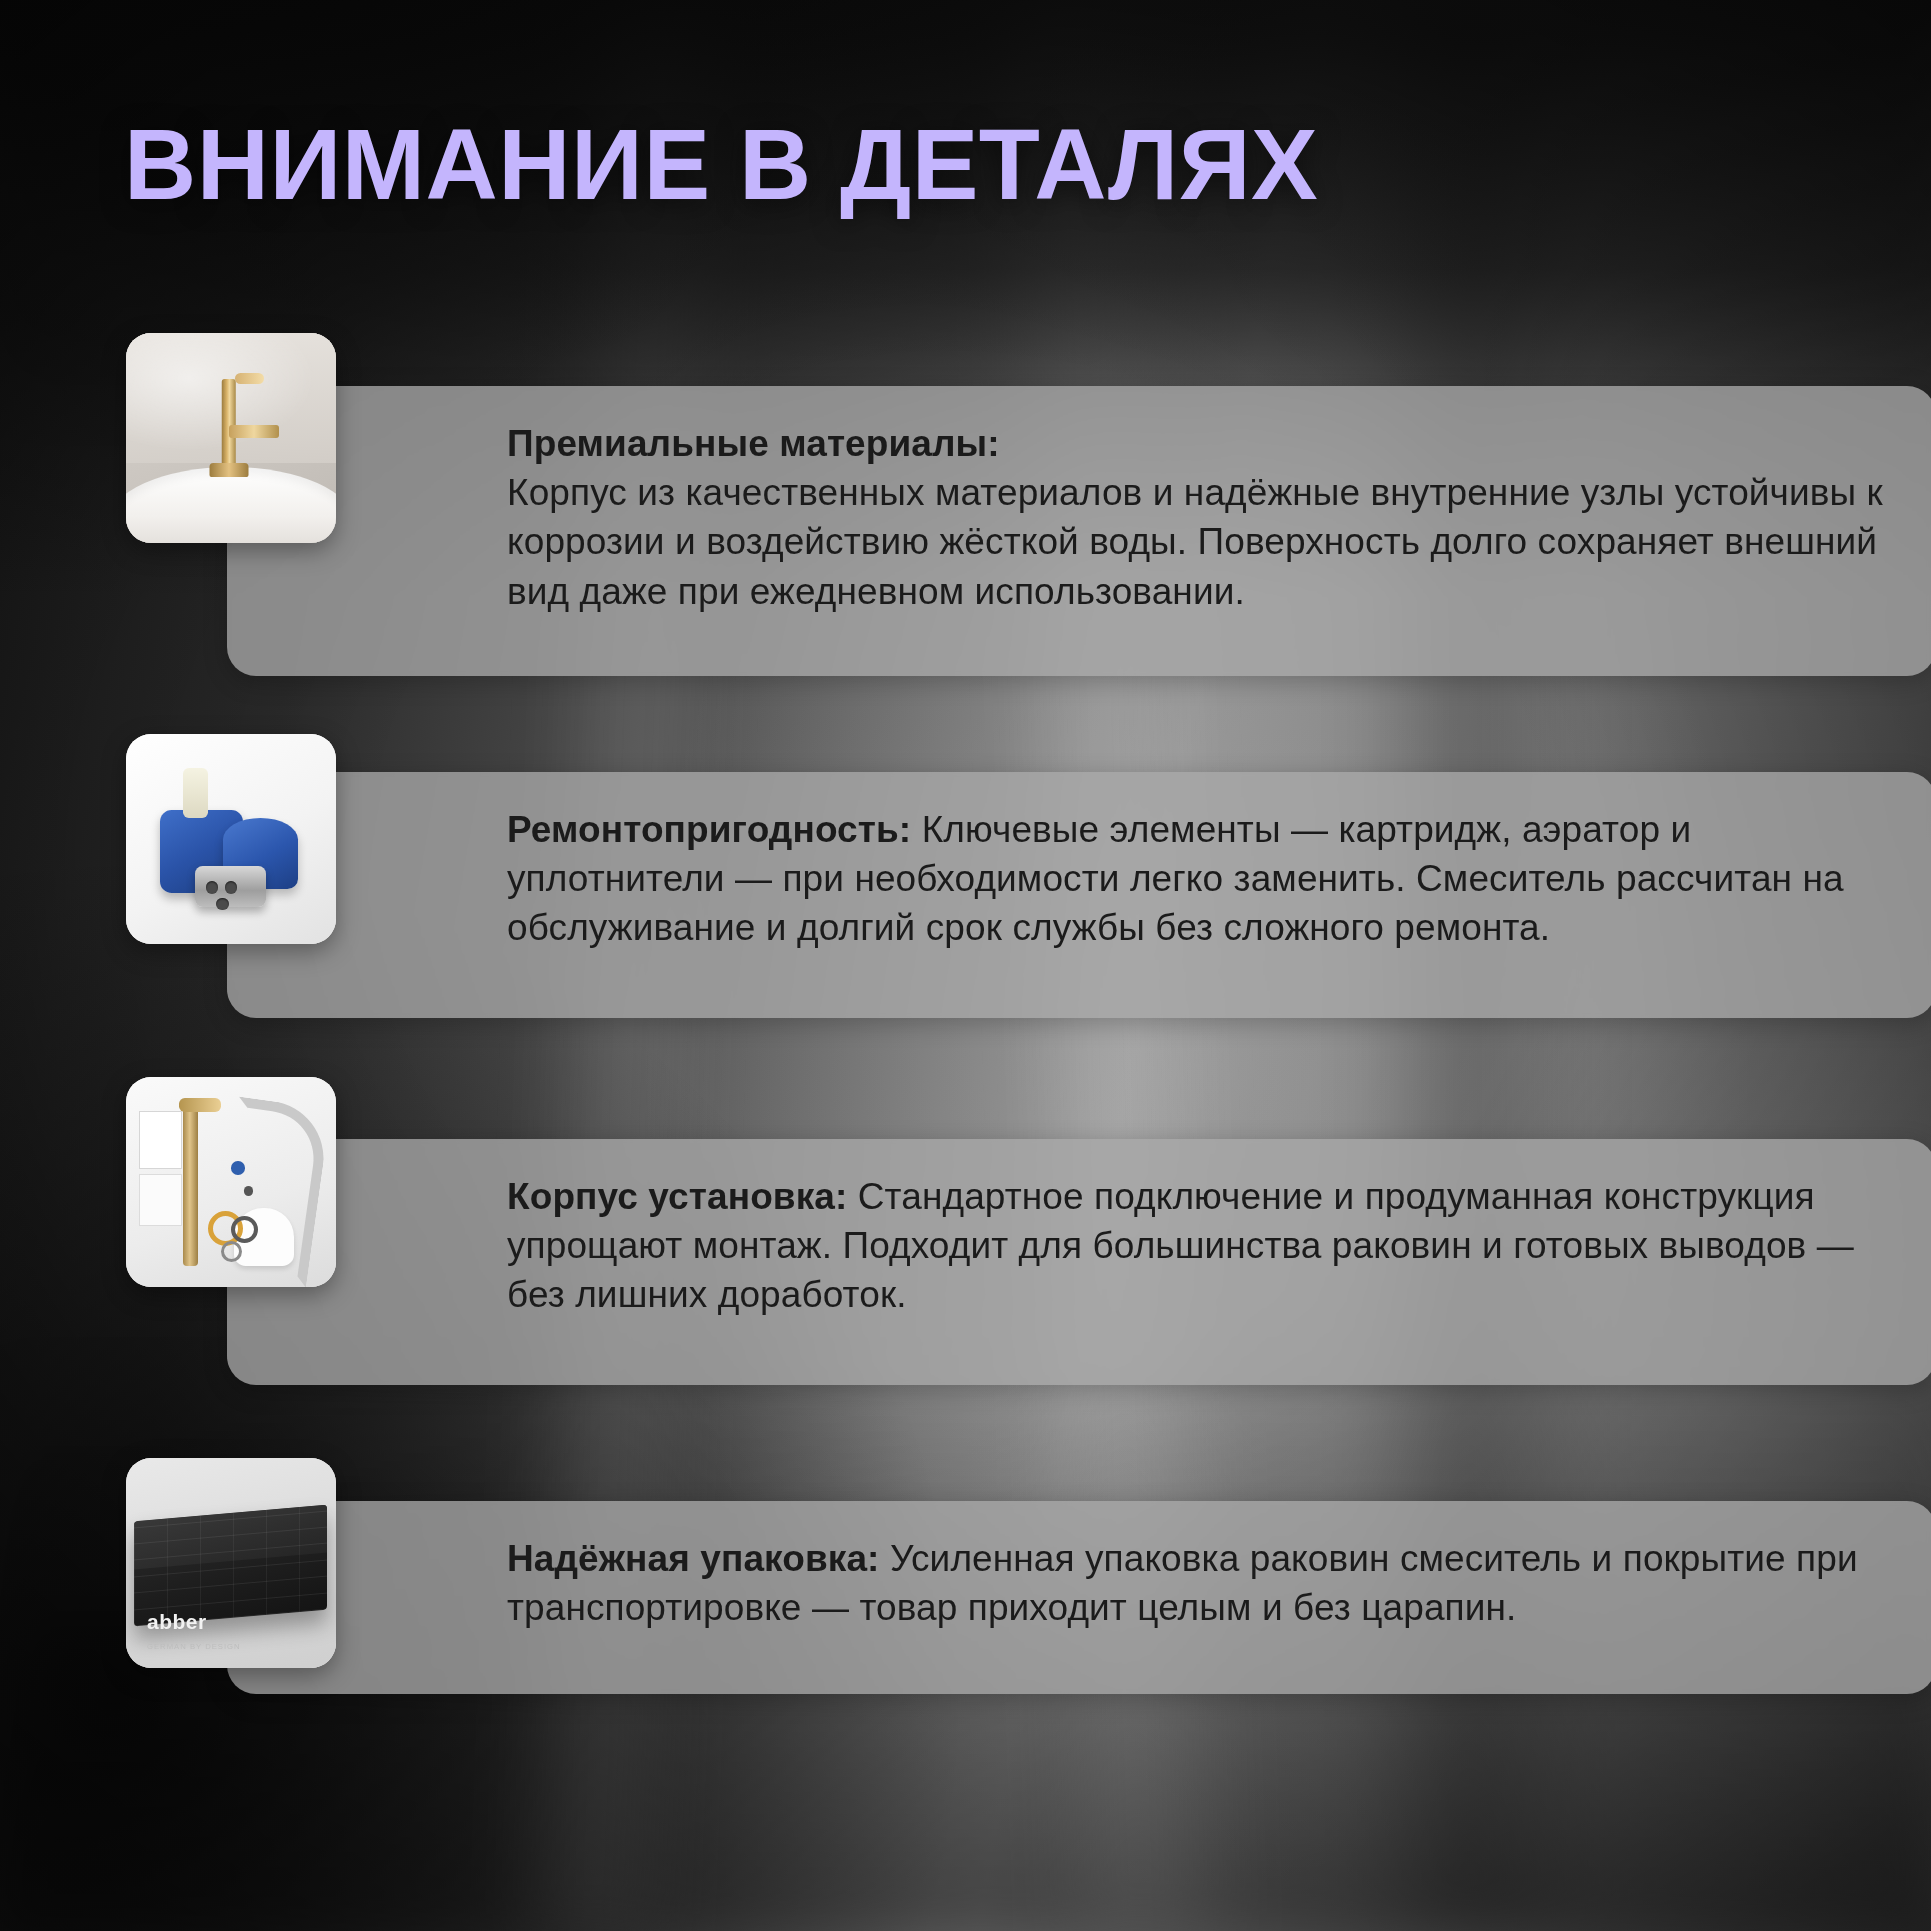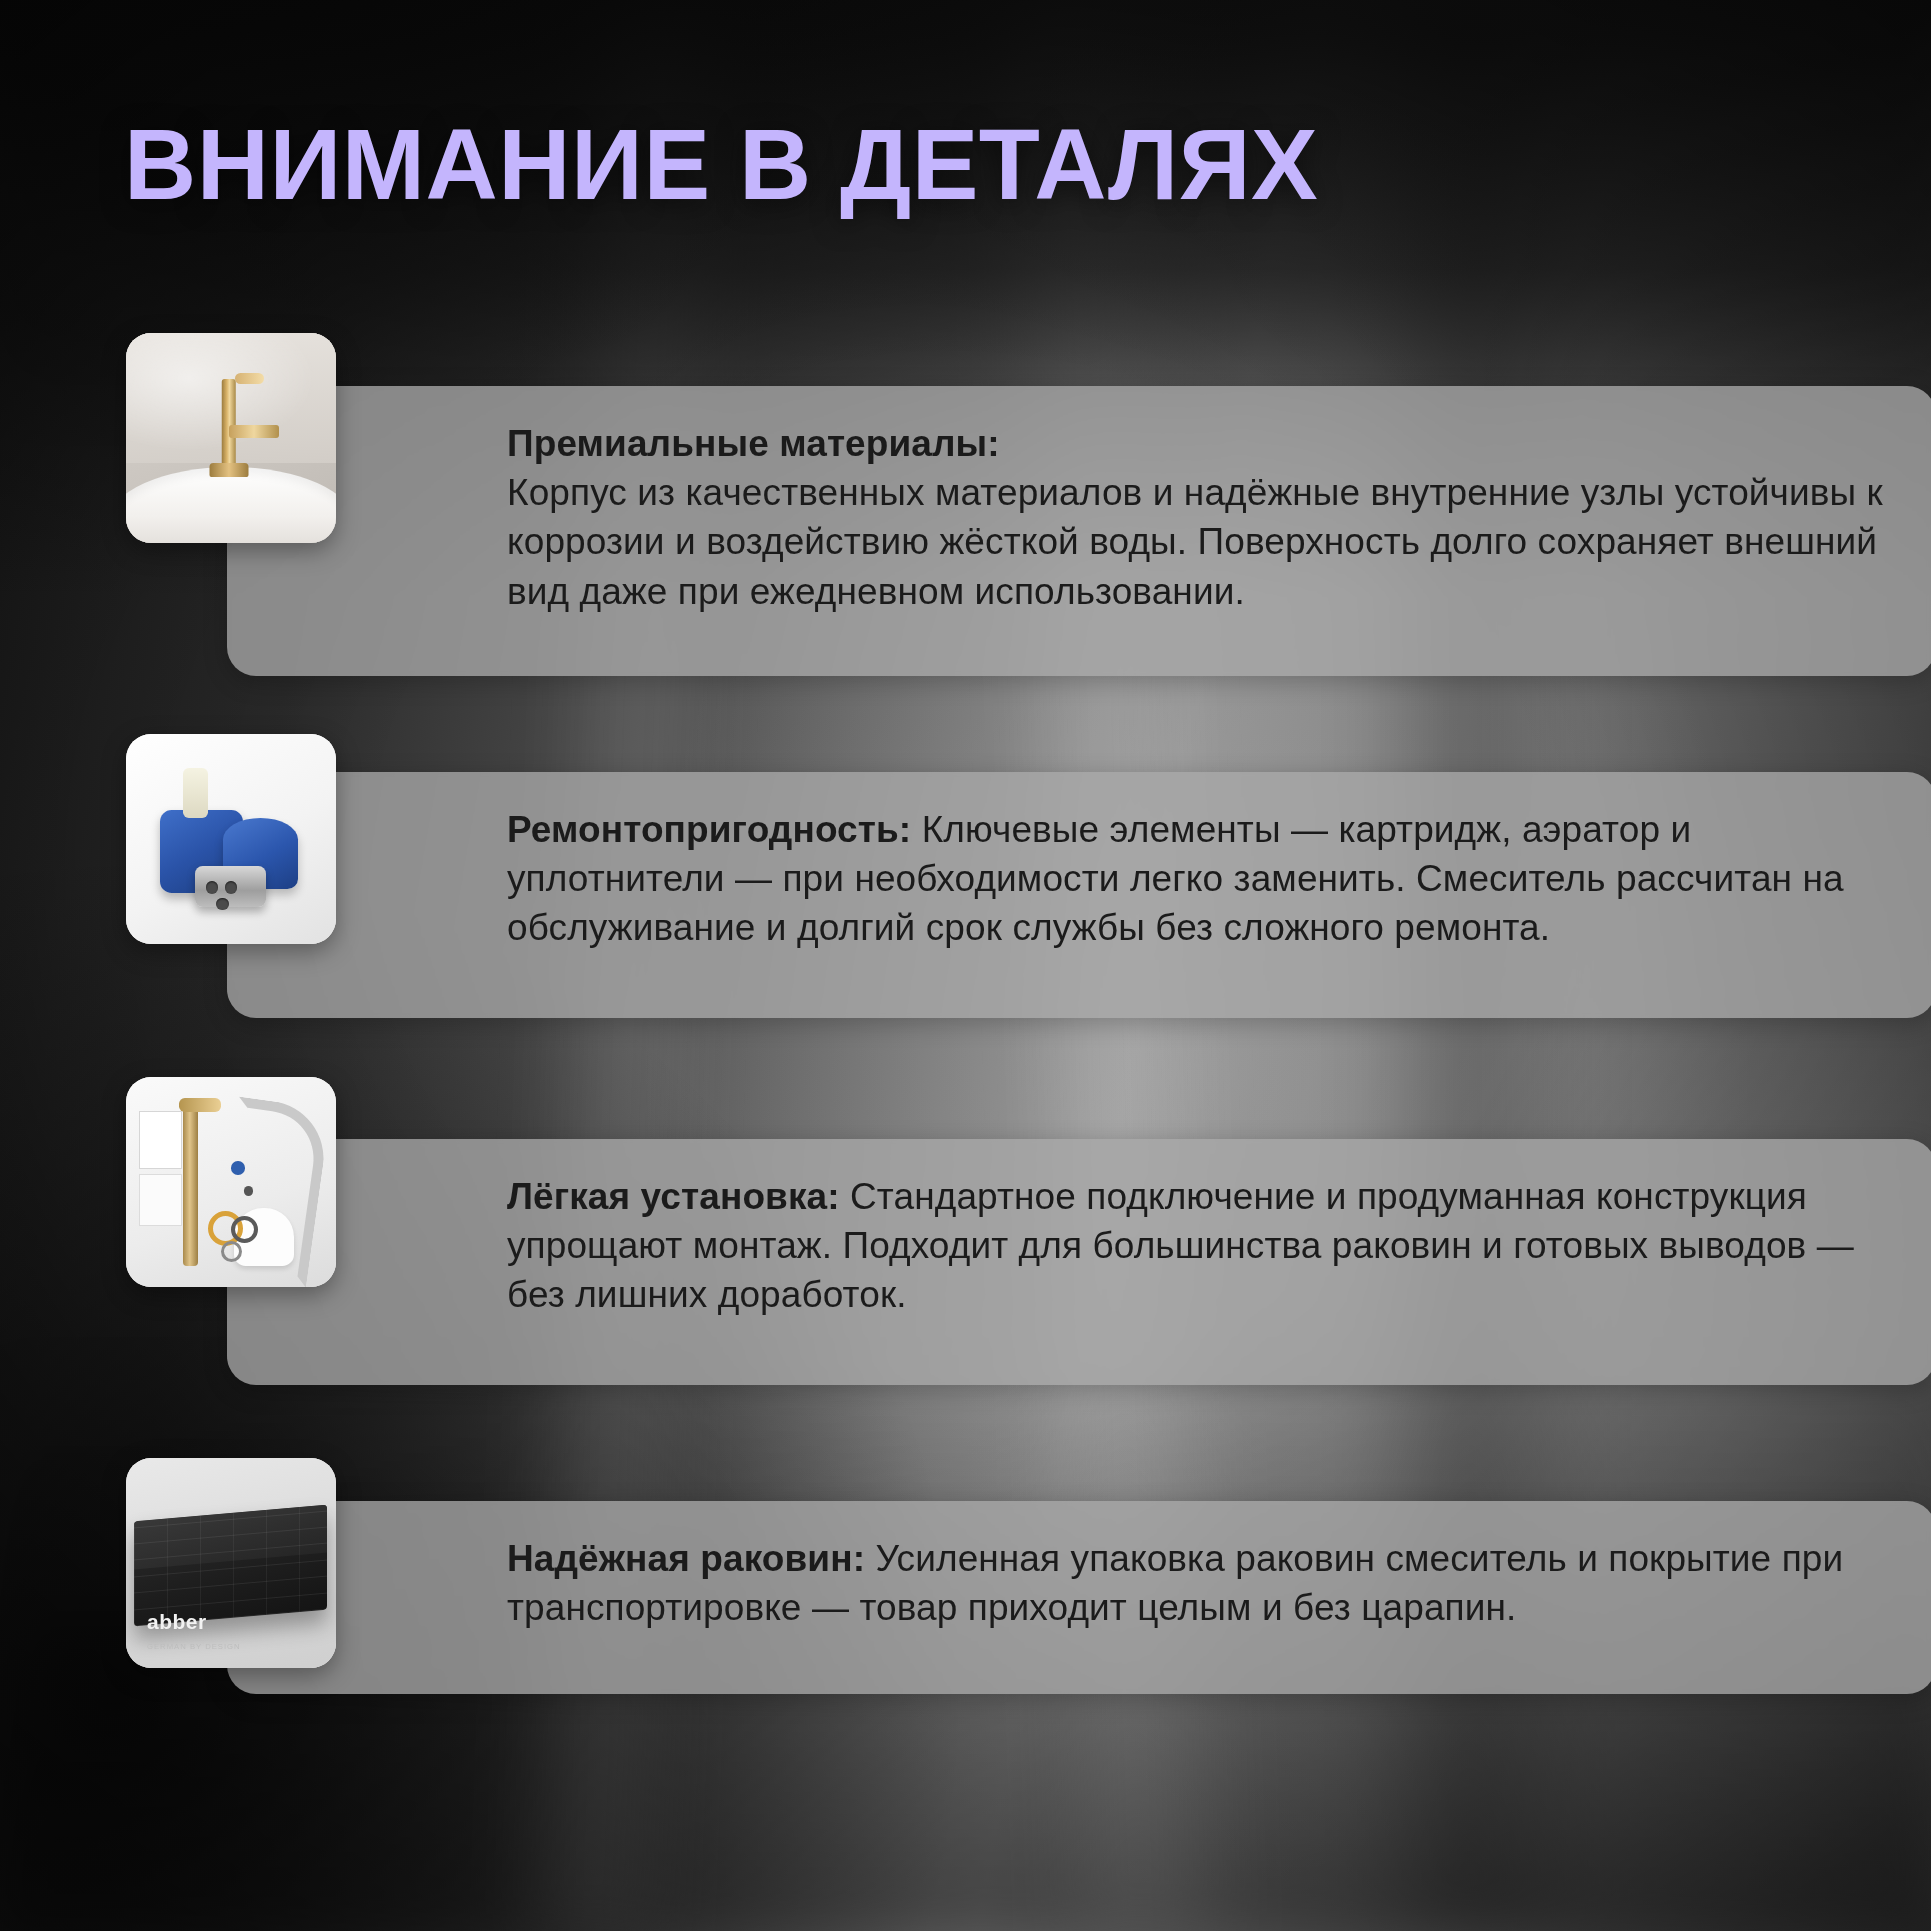--- a/index.html
+++ b/index.html
@@ -333,21 +333,21 @@
           <div class="t2-hole1"></div>
           <div class="t2-hole2"></div>
           <div class="t2-hole3"></div>
         </div>
       </div>
     </div>
 
     <div class="feature" style="top:0;">
       <div class="card" style="top:1139px; min-height:246px;">
         <p>
-          <b>Лёгкая установка:</b><span> Стандартное подключение и продуманная конструкция упрощают монтаж. Подходит для большинства раковин и готовых выводов — без лишних доработок.</span>
+          <b>Корпус установка:</b><span> Стандартное подключение и продуманная конструкция упрощают монтаж. Подходит для большинства раковин и готовых выводов — без лишних доработок.</span>
         </p>
       </div>
       <div class="thumb" style="top:1077px; left:0;">
         <div class="inner">
           <div class="t3-bg"></div>
           <div class="t3-paper"></div>
           <div class="t3-paper2"></div>
           <div class="t3-rod"></div>
           <div class="t3-rodtop"></div>
           <div class="t3-hose"></div>
@@ -357,21 +357,21 @@
           <div class="t3-ring3"></div>
           <div class="t3-dot1"></div>
           <div class="t3-dot2"></div>
         </div>
       </div>
     </div>
 
     <div class="feature" style="top:0;">
       <div class="card" style="top:1501px; min-height:193px;">
         <p>
-          <b>Надёжная раковин:</b><span> Усиленная упаковка раковин смеситель и покрытие при транспортировке — товар приходит целым и без царапин.</span>
+          <b>Надёжная упаковка:</b><span> Усиленная упаковка раковин смеситель и покрытие при транспортировке — товар приходит целым и без царапин.</span>
         </p>
       </div>
       <div class="thumb" style="top:1458px; left:0;">
         <div class="inner">
           <div class="t4-bg"></div>
           <div class="t4-box">
             <div class="t4-lid"></div>
             <div class="t4-pattern"></div>
           </div>
           <div class="t4-logo">abber</div>

